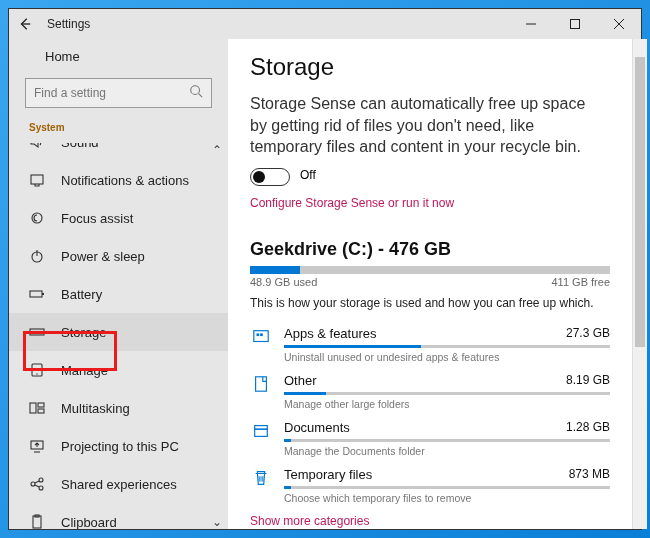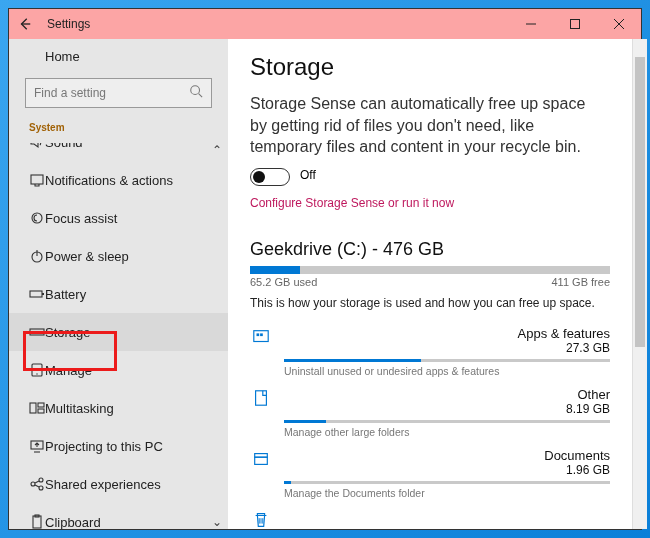--- a/index.html
+++ b/index.html
@@ -3,61 +3,61 @@
 <meta charset="utf-8">
 <style>
   * { box-sizing: border-box; margin: 0; padding: 0; font-family: "Segoe UI", -apple-system, sans-serif; }
   body { width: 650px; height: 538px; background: linear-gradient(135deg,#3aa6f0,#0a7fd8); overflow: hidden; }
   .frame {
     position: absolute; inset: 8px;
     background: #fff;
     display: flex; flex-direction: column;
     border: 1px solid #333;
   }
-  .titlebar { height: 30px; background: #fca5a5; display: flex; align-items: center; }
+  .titlebar { height: 30px; background: #e5e5e5; display: flex; align-items: center; }
   .titlebar .back { width: 32px; display:flex; align-items:center; justify-content:center; height:100%; }
   .titlebar .title { font-size: 12px; color:#222; margin-left: 6px; }
   .titlebar .spacer { flex: 1; }
   .titlebar .winbtn { width: 44px; height: 100%; display:flex; align-items:center; justify-content:center; }
   .winbtn svg { width:10px; height:10px; }
   .content { flex:1; display:flex; min-height:0; }
   .sidebar { width: 252px; background:#e6e6e6; display:flex; flex-direction:column; position:relative; }
   .homebtn { display:flex; align-items:center; gap:16px; padding: 10px 20px 12px 20px; font-size:13px; color:#222; }
   .searchbox { margin: 2px 16px 10px 16px; height:30px; border:1px solid #999; background:#eee; display:flex; align-items:center; padding:0 8px; }
   .searchbox input { flex:1; background:transparent; border:none; outline:none; font-size:12px; color:#666; }
   .searchbox input::placeholder { color:#777; }
   .sectionhead { font-weight:600; font-size:10px; color:#a16207; padding: 4px 20px 10px 20px; }
   .navlist { flex:1; overflow:hidden; position:relative; }
-  .navitem { display:flex; align-items:center; height:38px; padding: 0 20px; font-size:13px; color:#222; cursor:default; }
+  .navitem { display:flex; align-items:center; gap:16px; height:38px; padding: 0 20px; font-size:13px; color:#222; cursor:default; }
   .navitem.sel { background:#d9d9d9; }
   .navitem .ic { width:16px; height:16px; display:flex; align-items:center; justify-content:center; color:#333; }
   .redbox { position:absolute; border:3px solid #ec1b1b; pointer-events:none; }
   .chev { position:absolute; right:6px; color:#444; font-size:12px; }
   .chev.up { top: 0; }
   .chev.down { bottom: 0; }
   .main { flex:1; background:#fff; position:relative; display:flex; }
   .mainscroll { flex:1; padding: 10px 22px 10px 22px; overflow:hidden; }
   .h1 { font-size:24px; font-weight:400; color:#111; margin: 4px 0 12px 0; }
   .desc { font-size:16px; color:#333; line-height:1.35; max-width: 340px; }
   .togglerow { display:flex; align-items:flex-start; gap:10px; margin-top:10px; }
   .toggle { width:40px; height:18px; border:1px solid #333; border-radius:10px; position:relative; background:#fff; }
   .toggle .knob { position:absolute; left:2px; top:2px; width:12px; height:12px; border-radius:50%; background:#111; }
   .toggle-label { font-size:12px; }
   .link { color:#be185d; font-size:12px; margin-top:10px; display:inline-block; }
-  .drivehead { font-size:18px; font-weight:400; color:#111; margin-top: 28px; }
+  .drivehead { font-size:18px; font-weight:700; color:#111; margin-top: 28px; }
   .bigbar { width: 360px; height:8px; background:#c9c9c9; margin-top:6px; position:relative; }
   .bigbar .fill { position:absolute; left:0; top:0; bottom:0; background:#0078d4; }
   .barlabels { width:360px; display:flex; justify-content:space-between; font-size:11px; color:#666; margin-top:2px; }
   .subdesc { font-size:12px; color:#222; margin-top:8px; }
   .cats { margin-top: 10px; }
   .cat { display:flex; gap:12px; padding: 6px 0 4px 0; width:360px; }
   .caticon { width:22px; display:flex; justify-content:center; padding-top:2px; }
   .caticon svg { width:18px; height:18px; }
   .catbody { flex:1; }
-  .catrow1 { display:flex; align-items:flex-end;flex-direction:column; }
+  .catrow1 { display:flex; align-items:center; }
   .catname { font-size:13px; color:#111; flex:1; }
   .catsize { font-size:12px; color:#111; }
   .smallbar { height:3px; background:#c9c9c9; margin-top:4px; position:relative; }
   .smallbar .fill { position:absolute; left:0; top:0; bottom:0; background:#0078d4; }
   .cathint { font-size:10.5px; color:#777; margin-top:3px; }
   .vscroll { width:15px; background:#f0f0f0; border-left:1px solid #dedede; position:relative; }
   .vscroll .thumb { position:absolute; left:2px; right:2px; background:#c4c4c4; border-radius:0; }
 </style>
 </head>
 <body>
@@ -233,24 +233,24 @@
             </div>
           <div class="toggle-label">Off</div>
         </div>
         <a class="link">Configure Storage Sense or run it now</a>
 
         <div class="drivehead">Geekdrive (C:) - 476 GB</div>
         <div class="bigbar">
           <div class="fill" id="bigfill" style="width: 14%;"></div>
         </div>
         <div class="barlabels">
-          <span>65.2 GB used</span>
+          <span>48.9 GB used</span>
           <span>411 GB free</span>
         </div>
-        <div class="subdesc">This is how your storage is used and how you can free up space.</div>
+        <div class="subdesc">This is how your storage is used and how you can free up which.</div>
 
         <div class="cats" id="cats">
             <div class="cat">
               <div class="caticon">
                 <svg viewBox="0 0 20 20">
                   <rect x="2" y="3" width="16" height="12" stroke="#0078d4" stroke-width="1.3" fill="none"></rect>
                   <rect x="5" y="6" width="3" height="3" fill="#0078d4"></rect>
                   <rect x="9" y="6" width="3" height="3" fill="#0078d4"></rect>
                 </svg>
               </div>
@@ -286,37 +286,47 @@
             <div class="cat">
               <div class="caticon">
                 <svg viewBox="0 0 20 20">
                   <rect x="3" y="4" width="14" height="4" stroke="#0078d4" stroke-width="1.3" fill="none"></rect>
                   <rect x="3" y="8" width="14" height="8" stroke="#0078d4" stroke-width="1.3" fill="none"></rect>
                 </svg>
               </div>
               <div class="catbody">
                 <div class="catrow1">
                   <span class="catname">Documents</span>
-                  <span class="catsize">1.96 GB</span>
+                  <span class="catsize">1.28 GB</span>
                 </div>
                 <div class="smallbar">
                   <div class="fill" style="width:2%"></div>
                 </div>
                 <div class="cathint">Manage the Documents folder</div>
               </div>
             </div>
             <div class="cat">
               <div class="caticon">
                 <svg viewBox="0 0 20 20">
                   <path d="M4 5h12M6 5V3h8v2M6 5l1 12h6l1-12" stroke="#0078d4" stroke-width="1.3" fill="none"></path>
                   <line x1="8" y1="8" x2="8" y2="14" stroke="#0078d4" stroke-width="1.1"></line>
                   <line x1="10" y1="8" x2="10" y2="14" stroke="#0078d4" stroke-width="1.1"></line>
                   <line x1="12" y1="8" x2="12" y2="14" stroke="#0078d4" stroke-width="1.1"></line>
                 </svg>
               </div>
+              <div class="catbody">
+                <div class="catrow1">
+                  <span class="catname">Temporary files</span>
+                  <span class="catsize">873 MB</span>
+                </div>
+                <div class="smallbar">
+                  <div class="fill" style="width:2%"></div>
+                </div>
+                <div class="cathint">Choose which temporary files to remove</div>
+              </div>
             </div>
           </div>
 
         <a class="link" style="margin-top:6px">Show more categories</a>
       </div>
       <div class="vscroll">
         <div class="thumb" style="top:18px; height:290px;"></div>
       </div>
     </div>
   </div>

